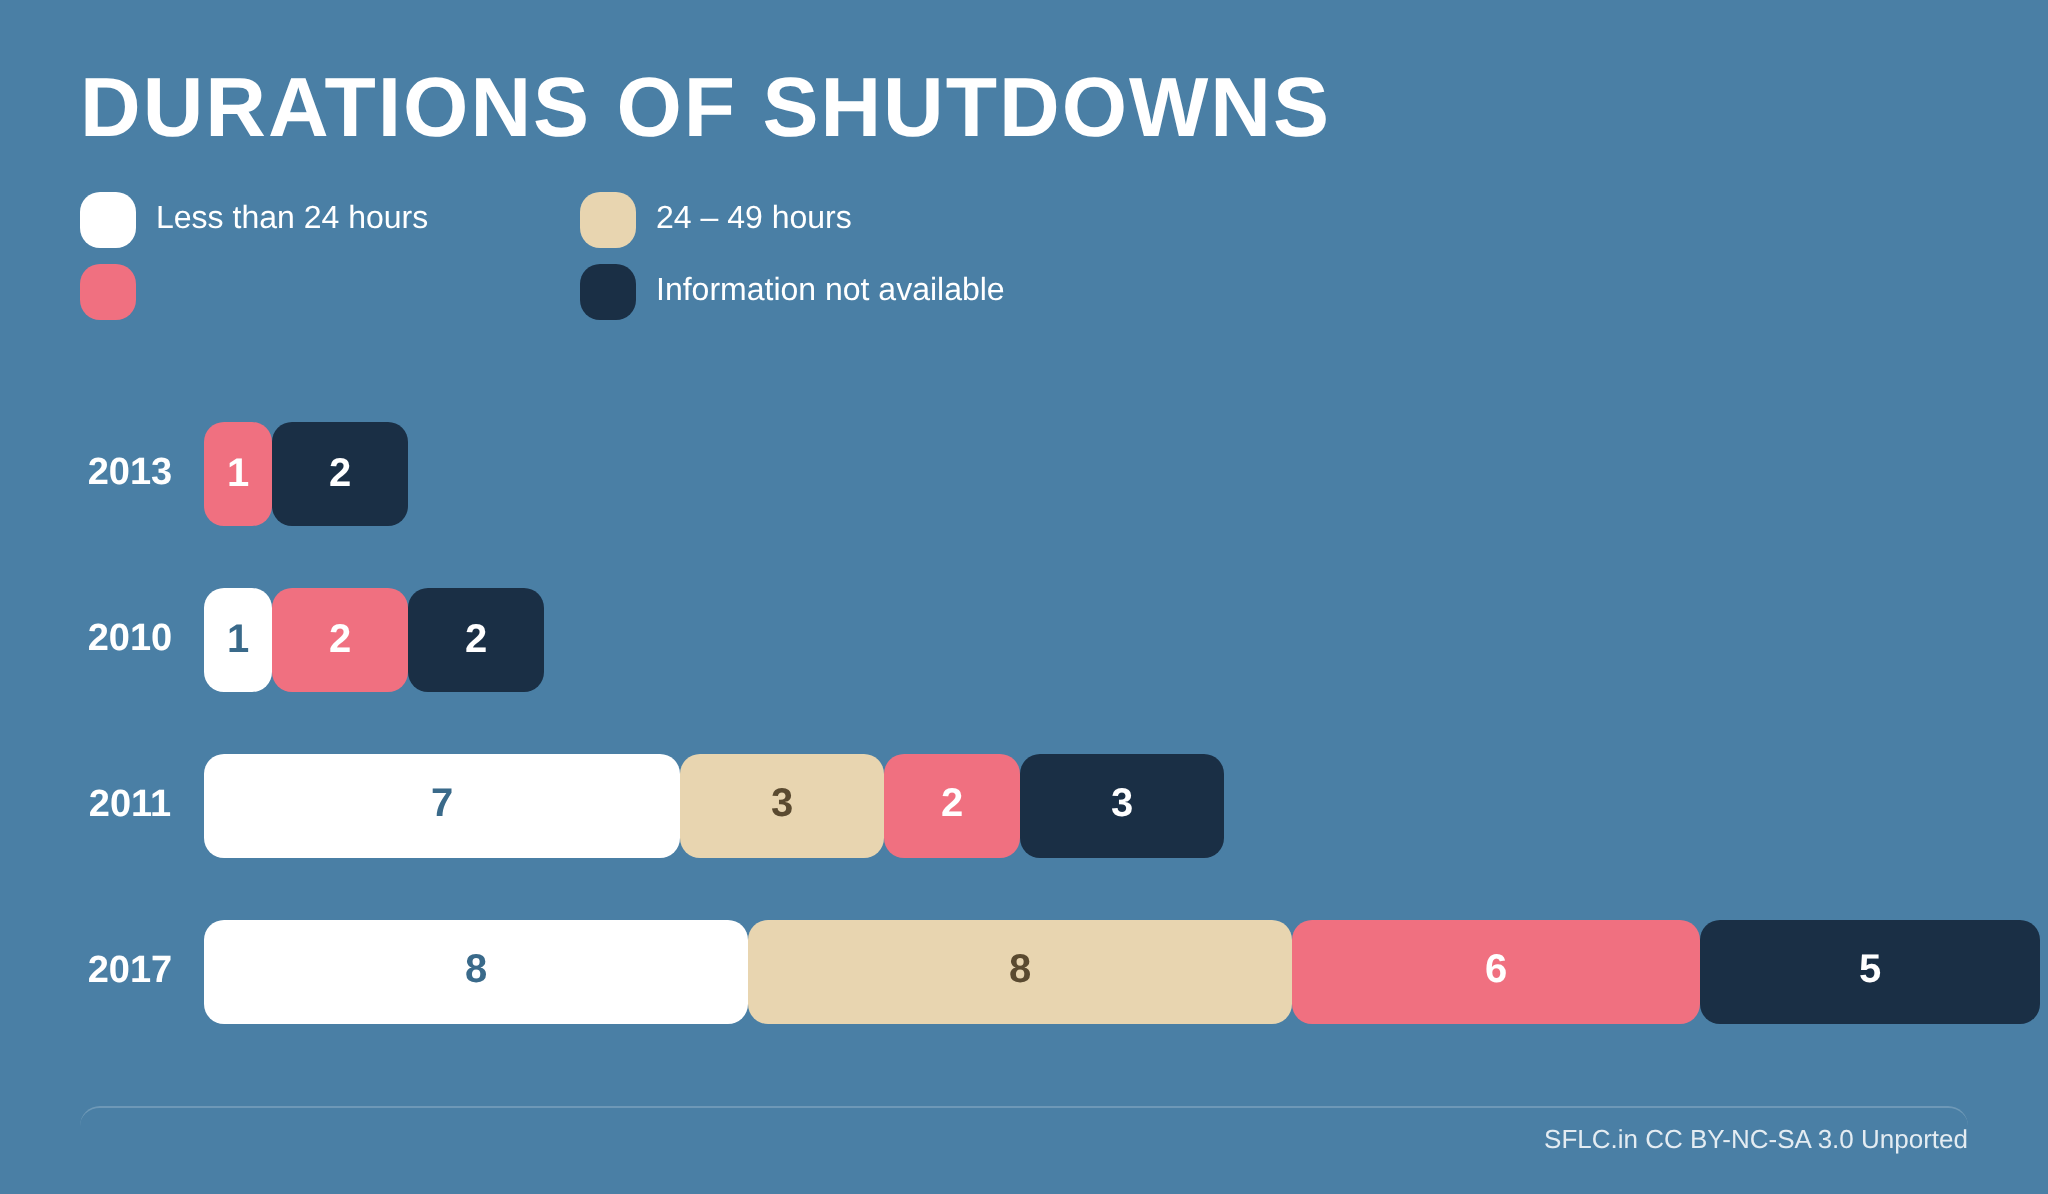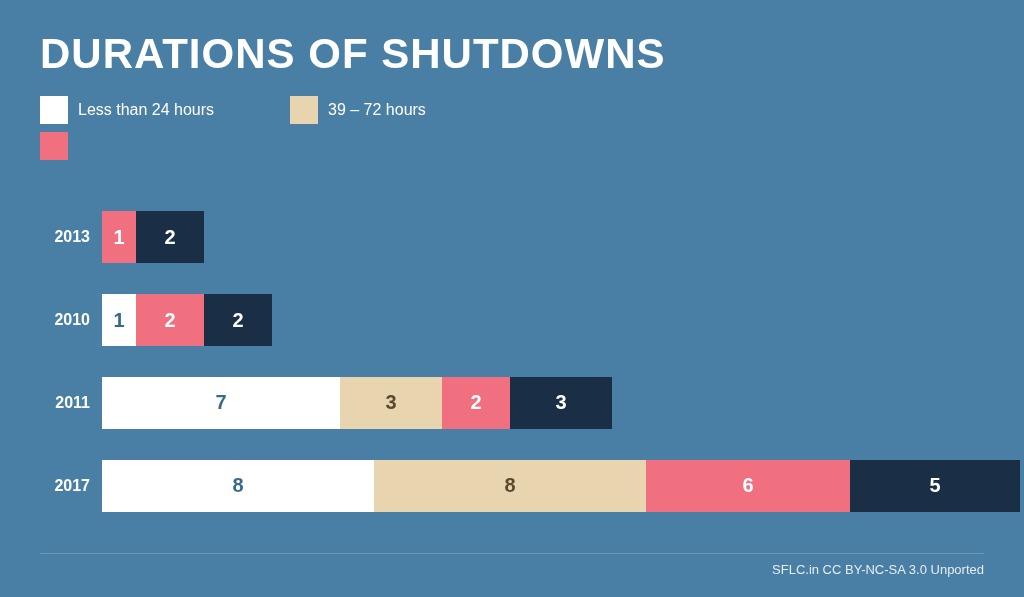--- a/index.html
+++ b/index.html
@@ -1,15 +1,15 @@
 <!DOCTYPE html>
 <html><head>
   <meta charset="utf-8">
   <style>
-    * { box-sizing: border-box; margin: 0; padding: 0; }
+    * { box-sizing: border-box; margin: 0; padding: 0; border-radius: 10px; }
     body {
       width: 1024px;
       height: 597px;
       background-color: #4a7fa5;
       font-family: 'Arial', sans-serif;
       overflow: hidden;
       position: relative;
     }
 
     .container {
@@ -69,25 +69,25 @@
     }
 
     .chart-row {
       display: flex;
       align-items: center;
       gap: 12px;
     }
 
     .year-label {
       color: white;
-      font-size: 16px;
+      font-size: 19px;
       font-weight: 600;
       width: 50px;
       flex-shrink: 0;
-      text-align: right;
+      text-align: center;
     }
 
     .bar-container {
       display: flex;
       align-items: stretch;
       height: 52px;
     }
 
     .bar-segment {
       display: flex;
@@ -122,26 +122,30 @@
   <div class="title">DURATIONS OF SHUTDOWNS</div>
 
   <div class="legend">
     <div class="legend-row">
       <div class="legend-item">
         <div class="legend-swatch" style="background:#ffffff; border: 1px solid rgba(255,255,255,0.5);"></div>
         <span class="legend-text">Less than 24 hours</span>
       </div>
       <div class="legend-item">
         <div class="legend-swatch" style="background:#e8d5b0;"></div>
-        <span class="legend-text">39 – 72 hours</span>
+        <span class="legend-text">24 – 49 hours</span>
       </div>
     </div>
     <div class="legend-row">
       <div class="legend-item">
         <div class="legend-swatch" style="background:#f07080;"></div>
+      </div>
+      <div class="legend-item">
+        <div class="legend-swatch" style="background:#1a2f45;"></div>
+        <span class="legend-text">Information not available</span>
       </div>
     </div>
   </div>
 
   <div class="chart-area" id="chart-area">
 
   <div class="chart-row">
         <div class="year-label">2013</div>
         <div class="bar-container">
           <div class="bar-segment pink-seg" style="width: 34px;">1</div>

